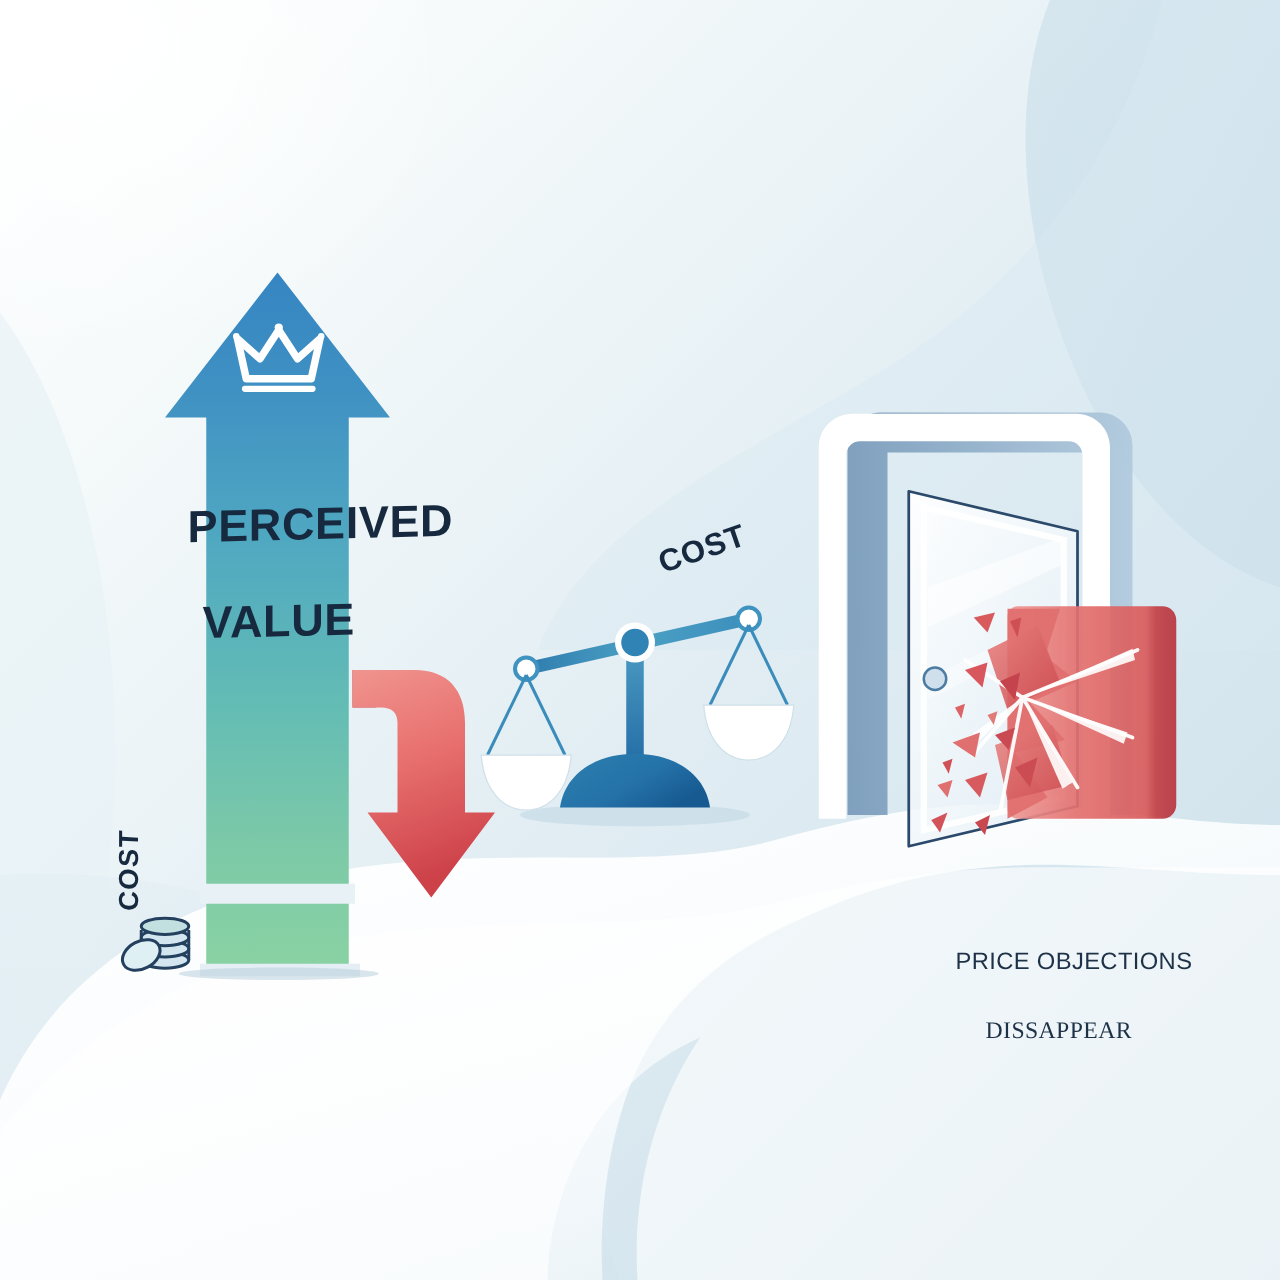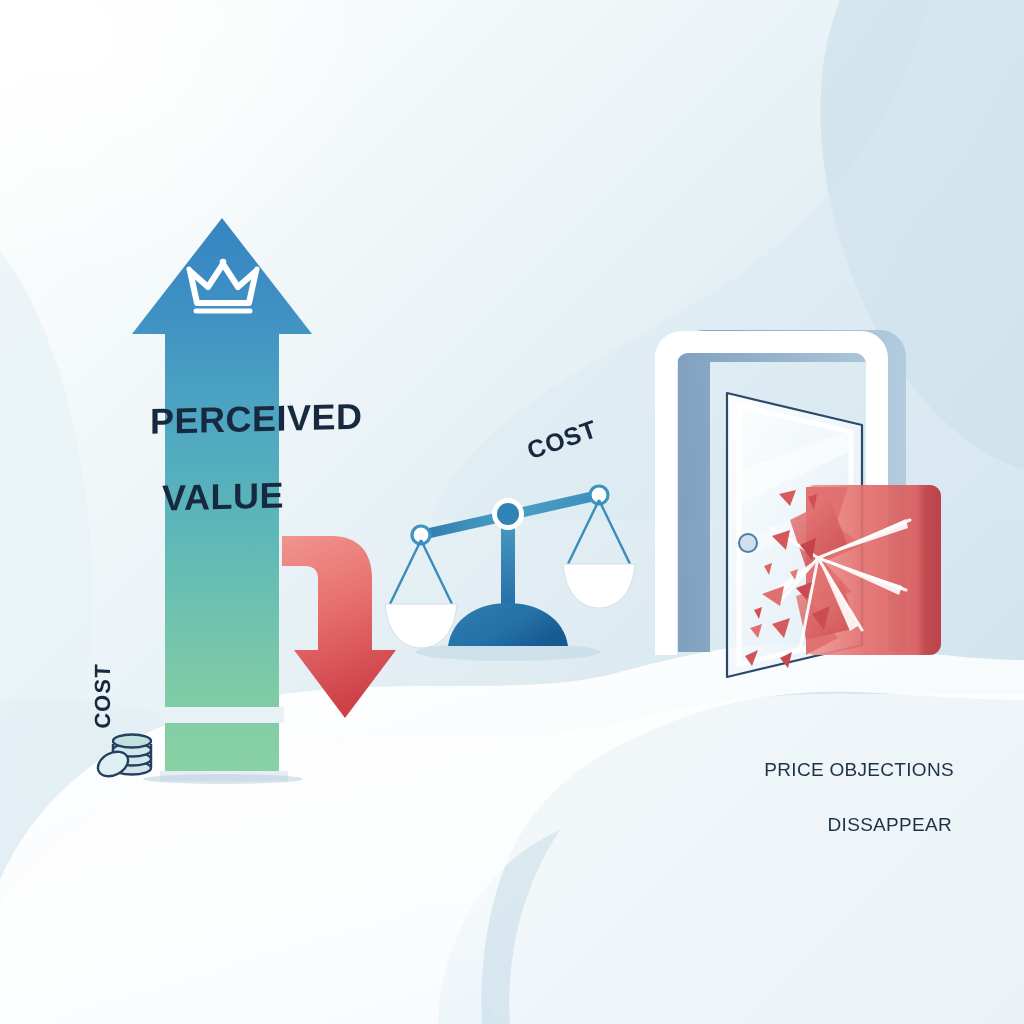--- a/index.html
+++ b/index.html
@@ -58,28 +58,28 @@
     font-weight: 700;
     letter-spacing: 0.6px;
     color: #17293f;
     transform: rotate(-19deg);
     transform-origin: left center;
   }
   #price-objections-label {
     left: 742px;
     top: 728px;
     width: 210px;
-    text-align: right;
+    text-align: center;
     font-size: 19px;
     font-weight: 400;
     line-height: 1.45;
     letter-spacing: 0.3px;
     color: #1e3247;
   }
-  #price-objections-label .l2 { display: block; }
+  #price-objections-label .l2 { display: block; font-family: Liberation Serif, serif; }
 </style>
 </head>
 <body>
 
 <div id="stage">
 
   <svg class="layer" viewBox="0 0 1024 1024" xmlns="http://www.w3.org/2000/svg">
     <defs>
       <linearGradient id="bgGrad" x1="0" y1="0" x2="1" y2="1">
         <stop offset="0%" stop-color="#ffffff"></stop>

